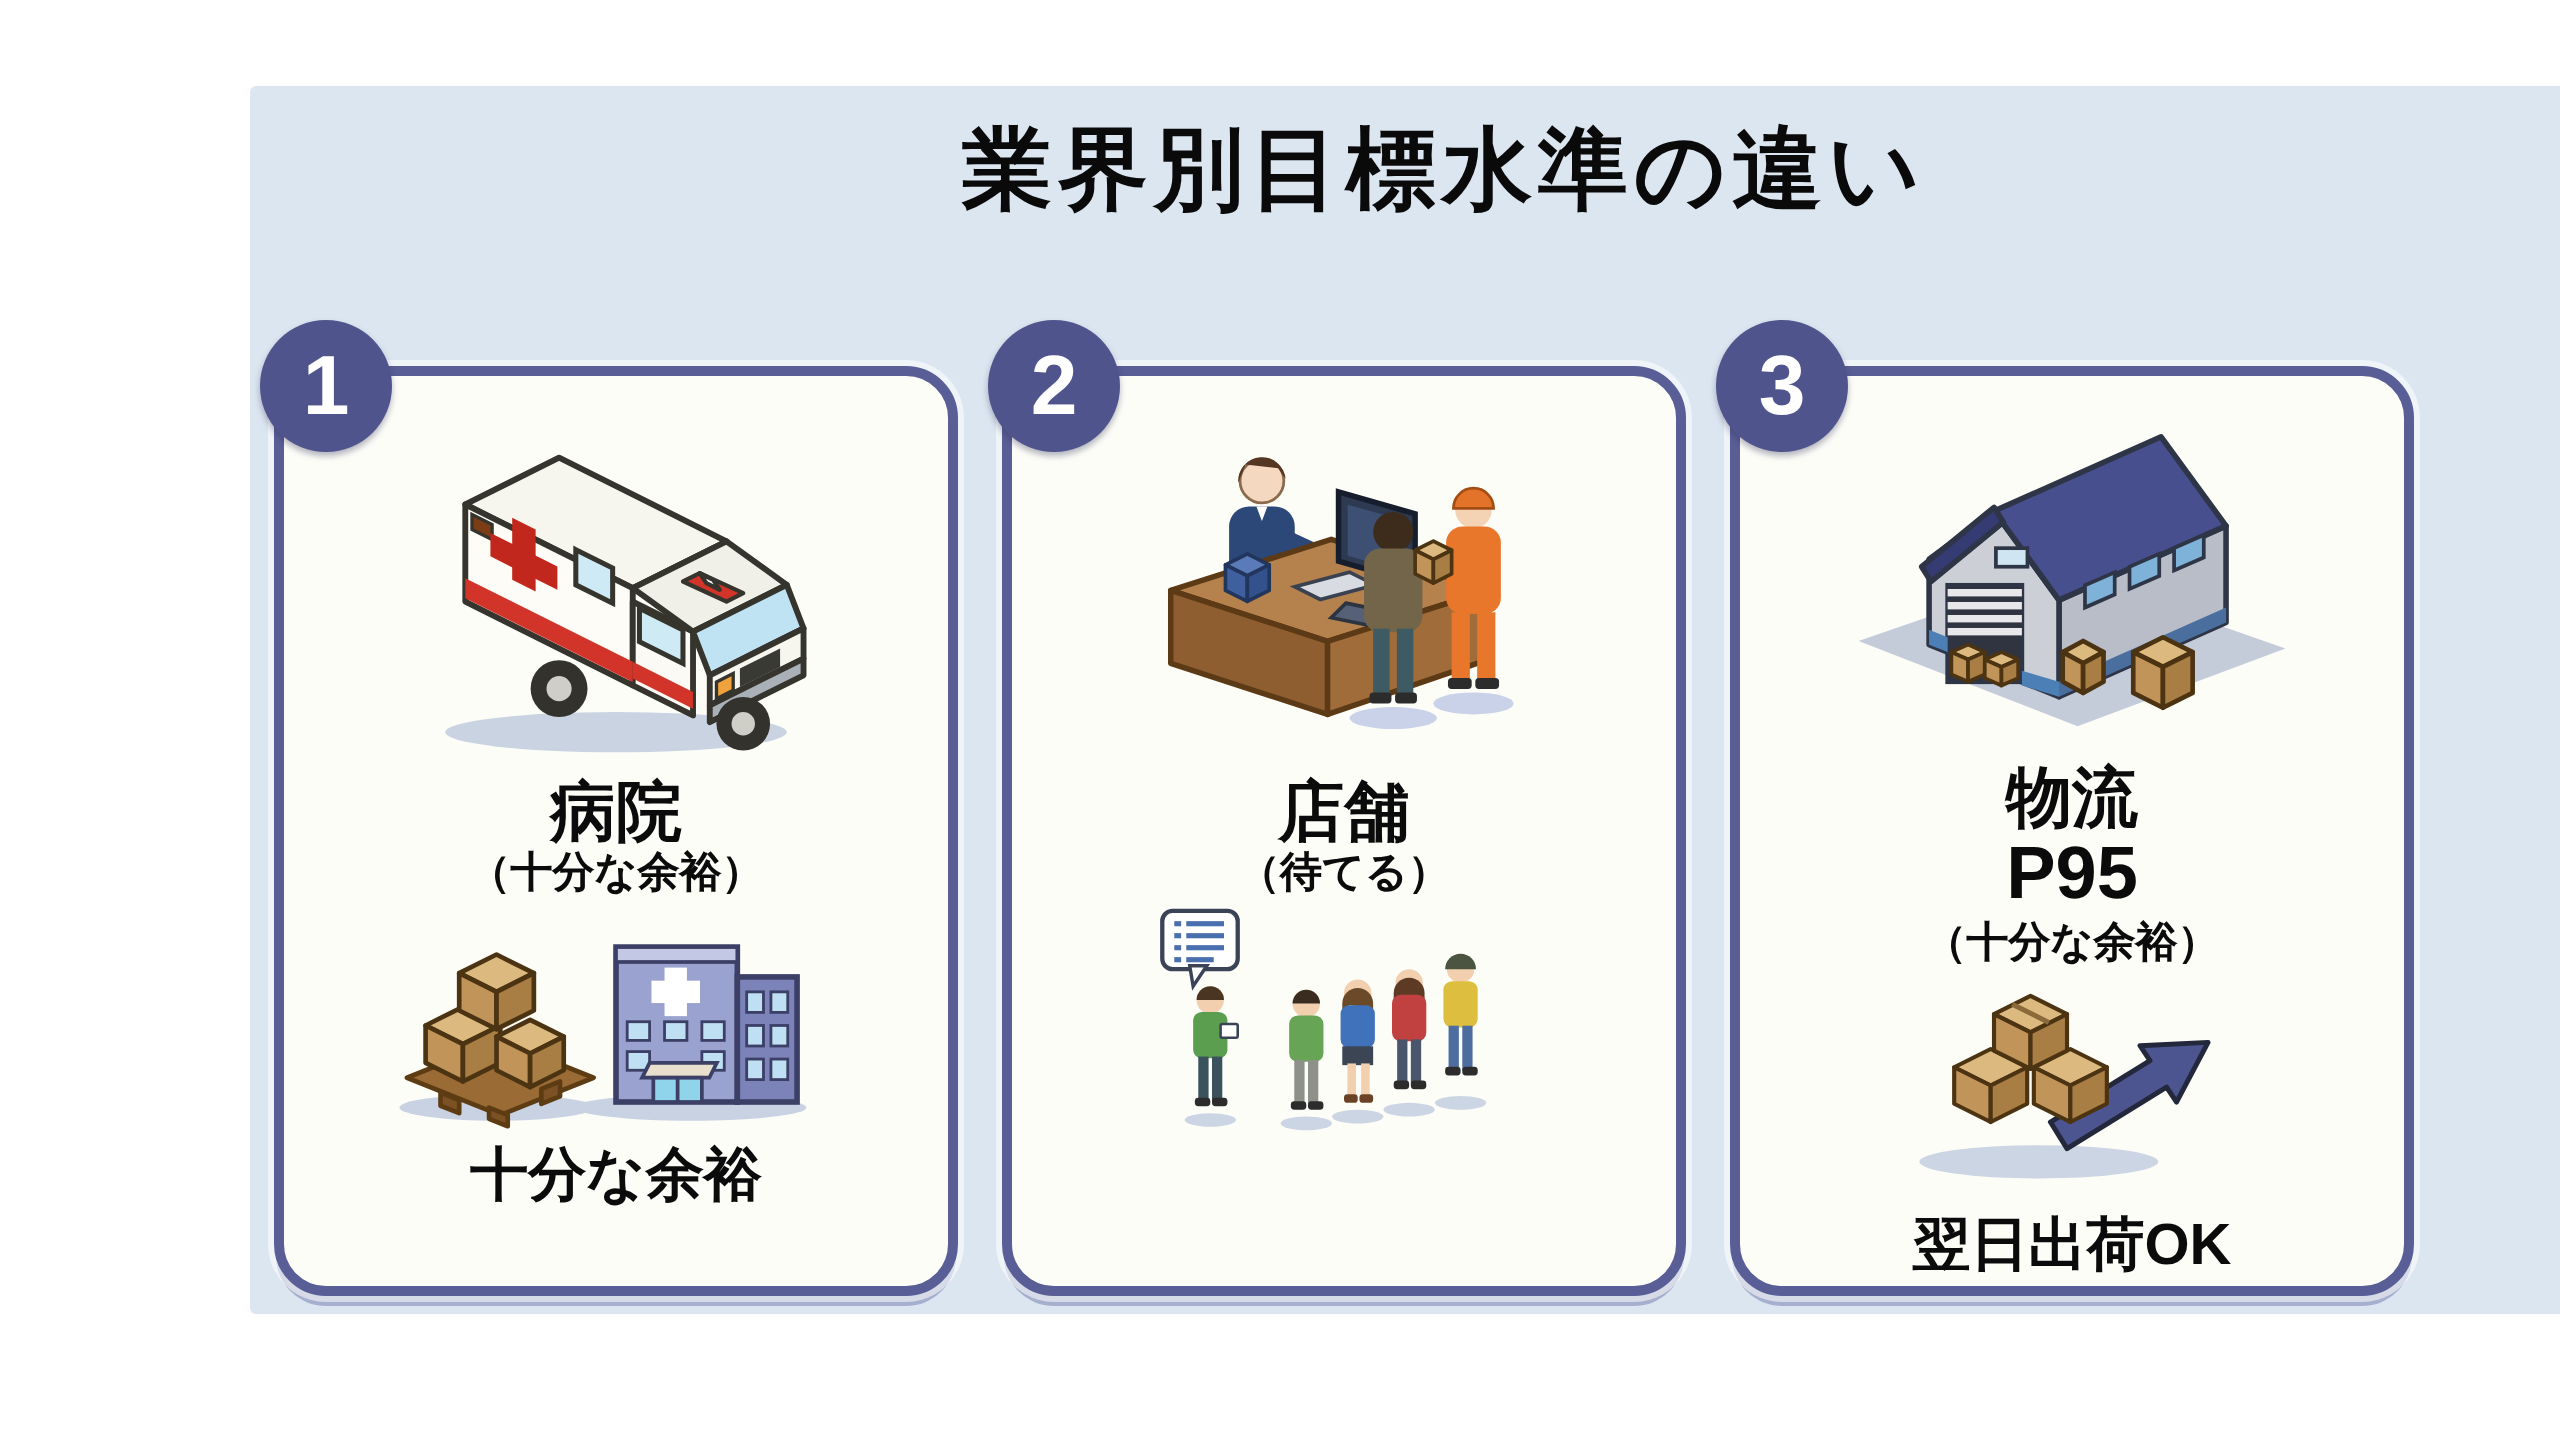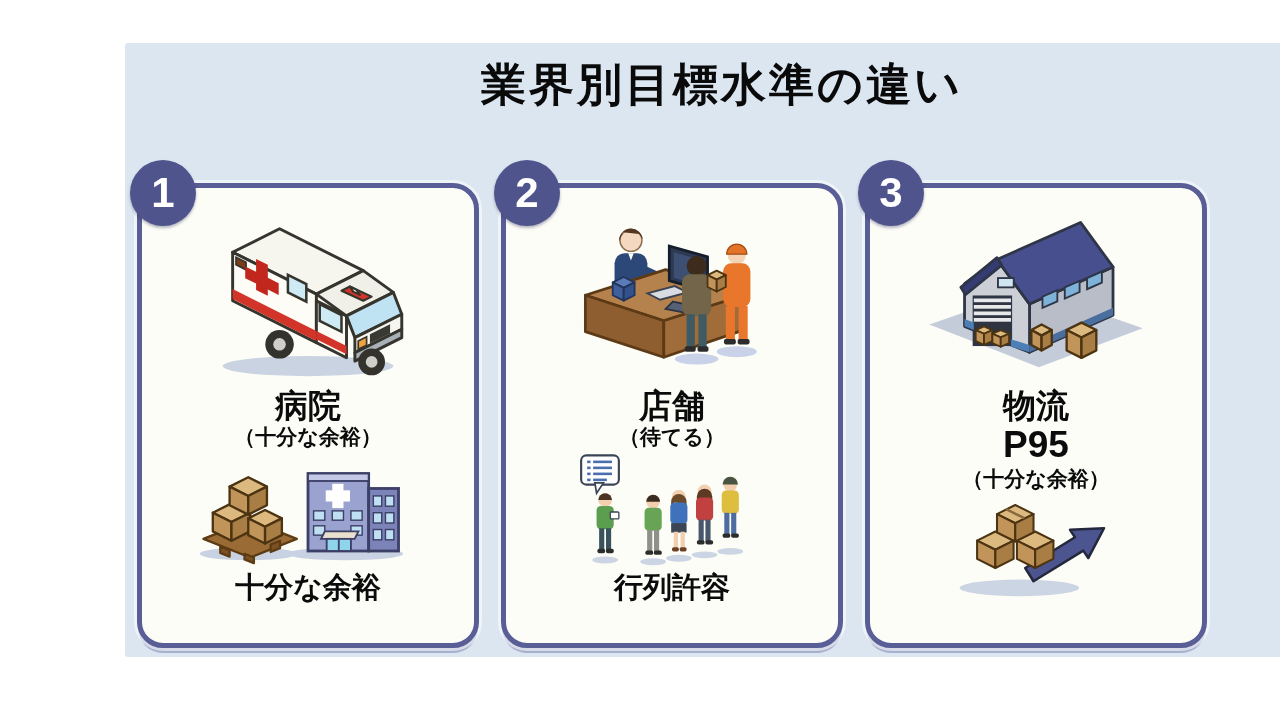--- a/index.html
+++ b/index.html
@@ -275,21 +275,20 @@
               <path d="M179,38 a9,9 0 0 1 18,0 z" fill="#4a5440"></path>
               <rect x="178" y="45" width="20" height="27" rx="5" fill="#ddbe3e"></rect>
               <rect x="181" y="71" width="6" height="26" fill="#4d6da0"></rect>
               <rect x="189" y="71" width="6" height="26" fill="#4d6da0"></rect>
               <rect x="179" y="95" width="9" height="5" rx="2" fill="#2c2c2c"></rect>
                 <rect x="189" y="95" width="9" height="5" rx="2" fill="#2c2c2c"></rect>
             </g>
           </svg>
         </div>
 
-        <div class="card-caption">行列許容</div>
       </section>
 
       <section class="card">
         <div class="badge">3</div>
 
         <div class="illo-top">
           <svg width="232" height="158" viewBox="0 0 250 170">
             <polygon points="10,120 120,82 240,124 128,166" fill="#c5ccd9"></polygon>
             <g stroke="#2e3546" stroke-width="3" stroke-linejoin="round">
               <polygon points="118,98 208,58 208,110 118,150" fill="#b8bdc8"></polygon>
@@ -354,17 +353,18 @@
             </g>
             <g stroke="#4c3413" stroke-width="2.5" stroke-linejoin="round">
               <polygon points="73,23 95,12 117,23 95,34" fill="#dcb97f"></polygon>
               <polygon points="73,23 95,34 95,56 73,45" fill="#c1945a"></polygon>
               <polygon points="95,34 117,23 117,45 95,56" fill="#a97e45"></polygon>
               <line x1="84" y1="17" x2="106" y2="28" stroke="#8a6a3a" stroke-width="3"></line>
             </g>
           </svg>
         </div>
 
+        <div class="card-caption">翌日出荷OK</div>
       </section>
 
     </div>
   </div>
 </div>
 
 </body></html>

